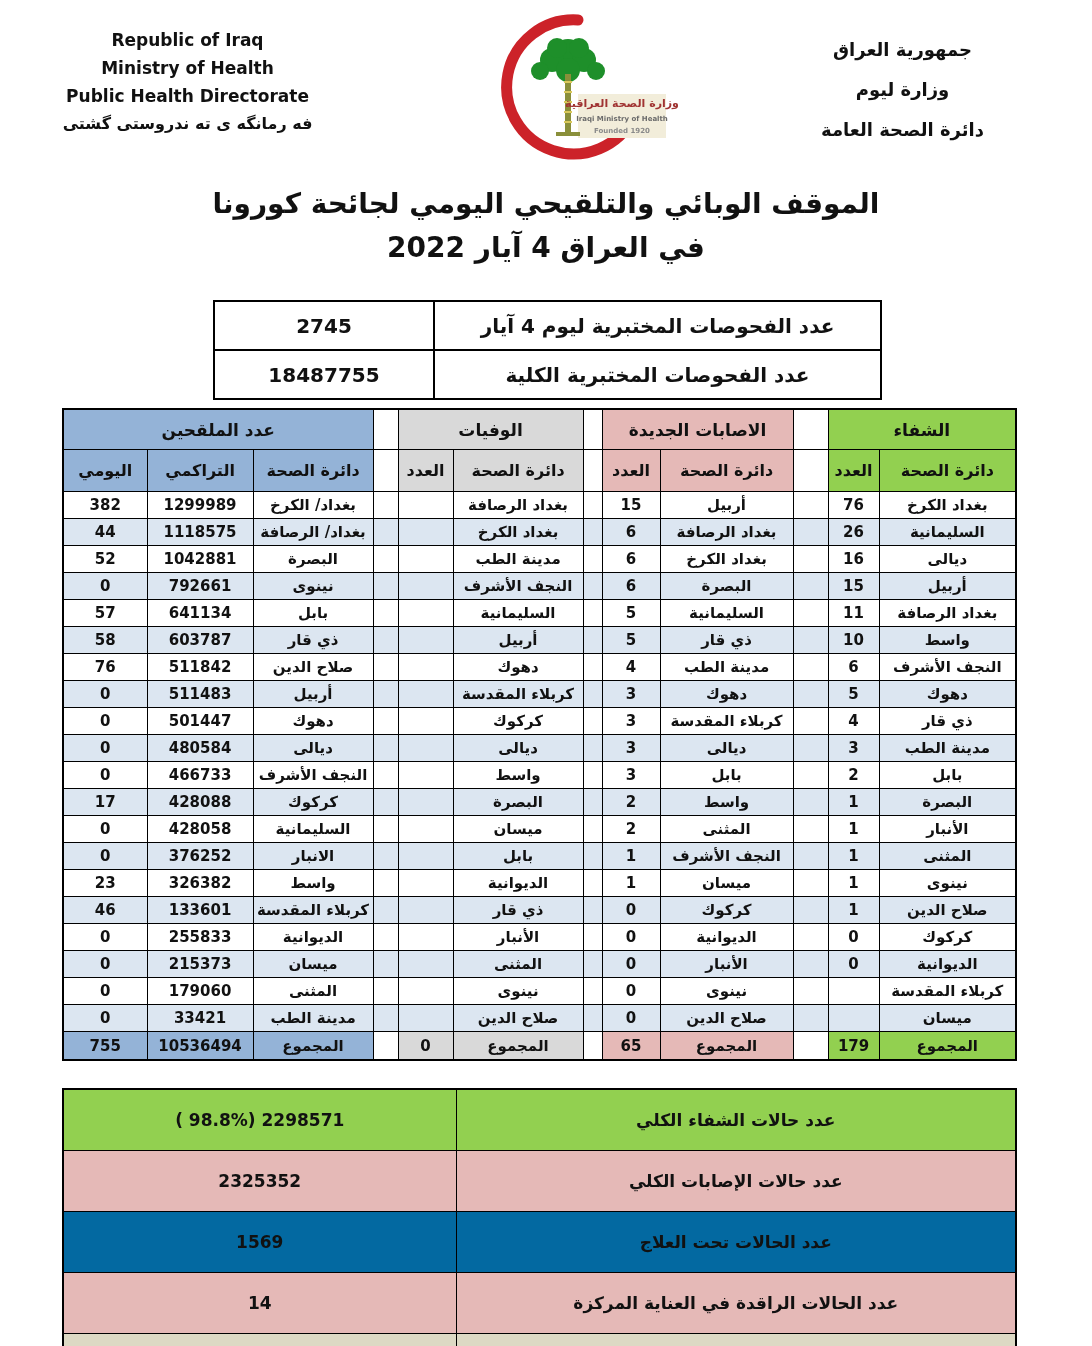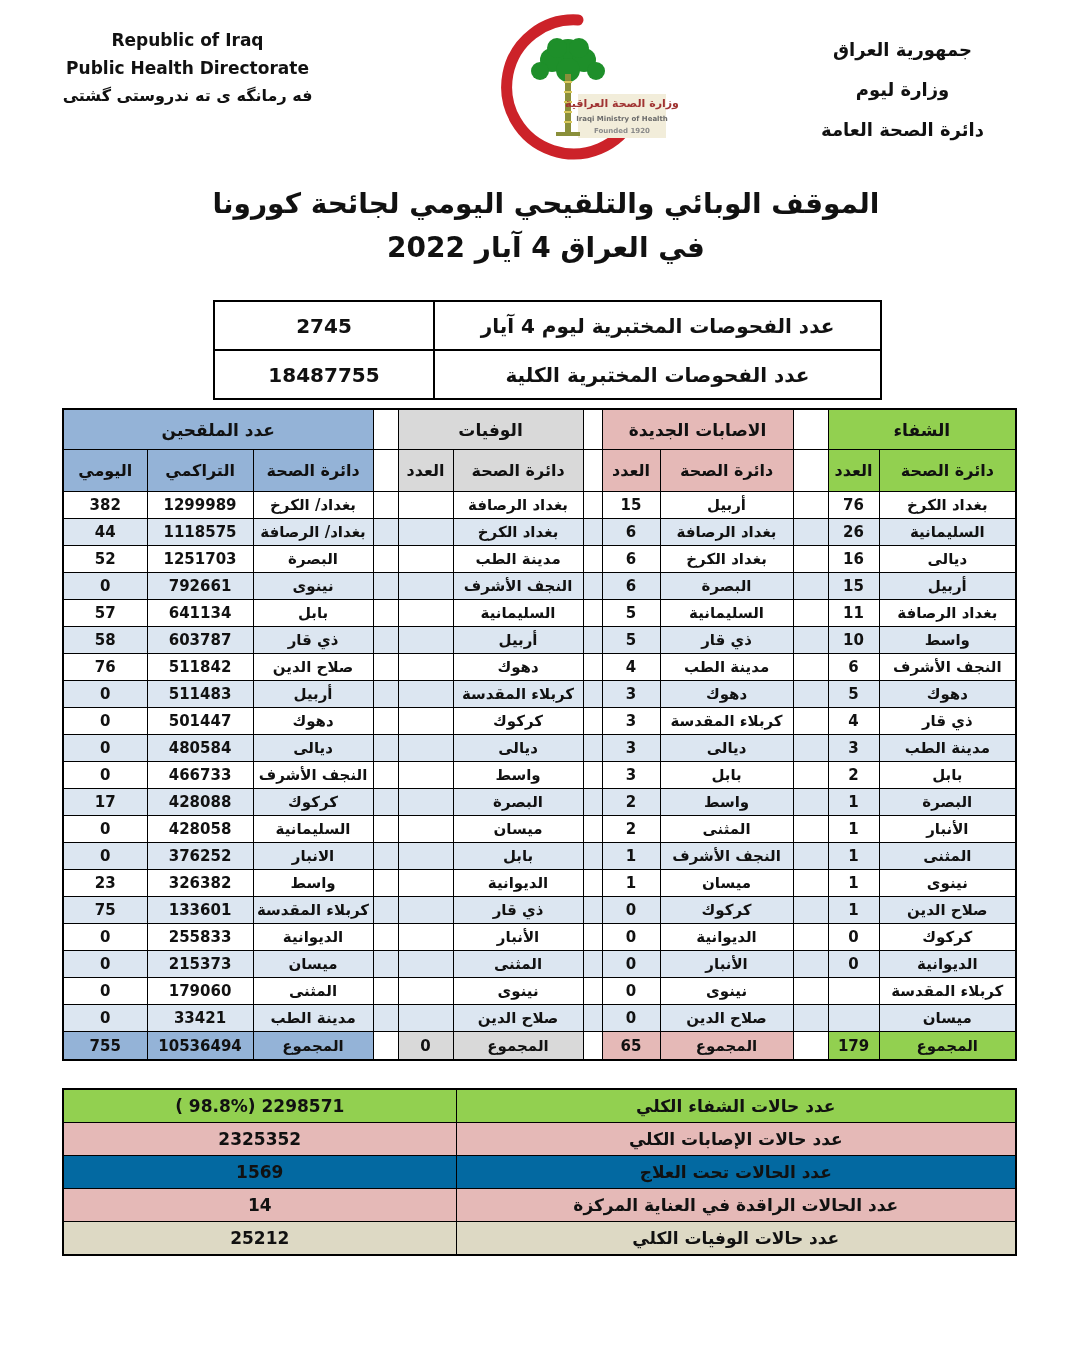--- a/index.html
+++ b/index.html
@@ -38,31 +38,32 @@
   .c-dea{background:#D9D9D9;}
   .c-vac{background:#94B3D7;}
   .c-sp{background:#ffffff;}
   .main tr.alt td{background:#DCE6F1;}
   .main tr.alt td.c-sp{background:#DCE6F1;}
   .num{direction:ltr;}
   
   .summary{position:absolute;left:62px;top:1088px;width:953px;direction:rtl;
     border:2px solid #000;}
   .summary td{border:1.5px solid #000;height:28px;text-align:center;vertical-align:middle;
-    font-size:17px;font-weight:bold;padding:2px 4px;}
+    font-size:17px;font-weight:bold;padding:16px 4px;}
   .s0{background:#92D050;} .s1{background:#E5B9B7;} .s2{background:#0369a1;}
   .s3{background:#E5B9B7;} .s4{background:#DDD9C4;}
 </style>
 </head>
 <body>
 
 <div class="page">
 
   <div class="hdr-left">
     <div>Republic of Iraq</div>
+    <div>Ministry of Health</div>
     <div>Public Health Directorate</div>
     <div class="ar" dir="rtl">فه رمانگه ی ته ندروستی گشتی</div>
   </div>
 
   <div class="logo">
     <svg width="220" height="158" viewBox="0 0 220 158">
 
       <path d="M 118 12 A 67 67 0 1 0 174 108" fill="none" stroke="#cc2229" stroke-width="11" stroke-linecap="round"></path>
 
       <rect x="118" y="86" width="88" height="44" fill="#f2edda"></rect>
@@ -187,21 +188,21 @@
           <td>ديالى</td>
           <td class="num">16</td>
           <td class="c-sp"></td>
           <td>بغداد الكرخ</td>
           <td class="num">6</td>
           <td class="c-sp"></td>
           <td>مدينة الطب</td>
           <td class="num"></td>
           <td class="c-sp"></td>
           <td>البصرة</td>
-          <td class="num">1251703</td>
+          <td class="num">1042881</td>
           <td class="num">52</td>
         </tr>
         <tr class="dr alt">
           <td>أربيل</td>
           <td class="num">15</td>
           <td class="c-sp"></td>
           <td>البصرة</td>
           <td class="num">6</td>
           <td class="c-sp"></td>
           <td>النجف الأشرف</td>
@@ -370,21 +371,21 @@
           <td class="num">1</td>
           <td class="c-sp"></td>
           <td>كركوك</td>
           <td class="num">0</td>
           <td class="c-sp"></td>
           <td>ذي قار</td>
           <td class="num"></td>
           <td class="c-sp"></td>
           <td>كربلاء المقدسة</td>
           <td class="num">133601</td>
-          <td class="num">75</td>
+          <td class="num">46</td>
         </tr>
         <tr class="dr">
           <td>كركوك</td>
           <td class="num">0</td>
           <td class="c-sp"></td>
           <td>الديوانية</td>
           <td class="num">0</td>
           <td class="c-sp"></td>
           <td>الأنبار</td>
           <td class="num"></td>

